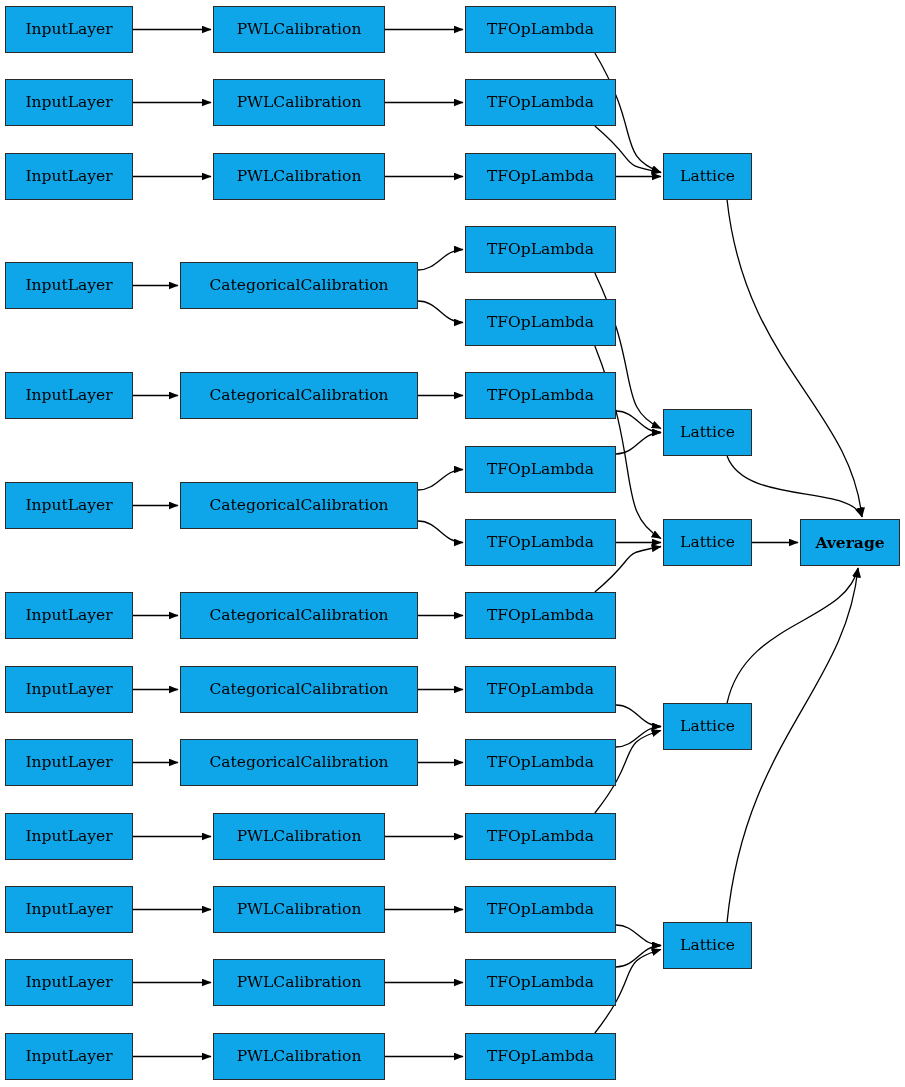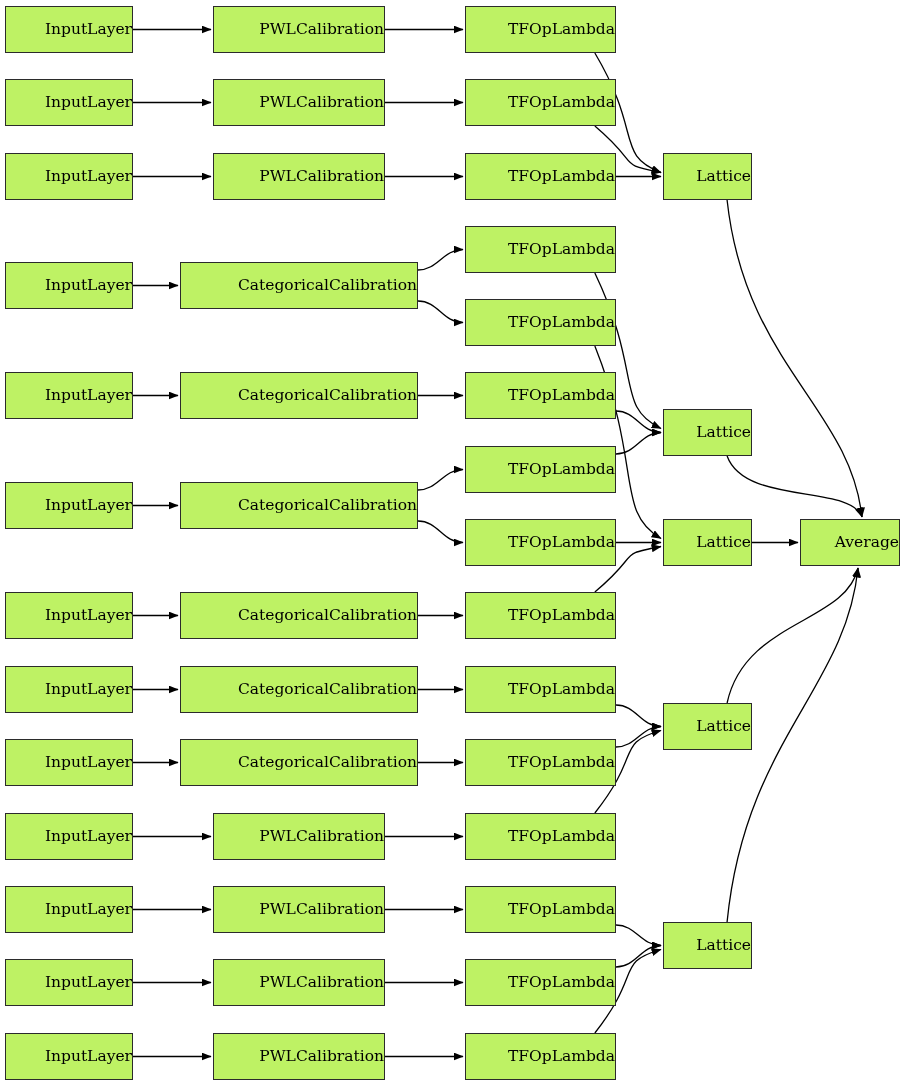--- a/index.html
+++ b/index.html
@@ -9,24 +9,24 @@
     height:1087px;
     background:#ffffff;
     font-family:"DejaVu Serif","Liberation Serif",serif;
     overflow:hidden;
   }
   #edges{position:absolute;left:0;top:0;width:905px;height:1087px;}
   .node{
     position:absolute;
     box-sizing:border-box;
     border:1px solid #2b2b2b;
-    background:#bef264;
+    background:#0ea5e9;
     display:flex;
     align-items:center;
-    justify-content:flex-end;
+    justify-content:center;
     font-size:15.5px;
     color:#000000;
     line-height:1;
     white-space:nowrap;
     z-index:2;
   }
 </style>
 </head>
 <body>
 
@@ -220,17 +220,17 @@
       </div>
       <div class="node" style="left: 663px; top: 519px; width: 89px; height: 47px;">
         <span>Lattice</span>
       </div>
       <div class="node" style="left: 663px; top: 703px; width: 89px; height: 47px;">
         <span>Lattice</span>
       </div>
       <div class="node" style="left: 663px; top: 922px; width: 89px; height: 47px;">
         <span>Lattice</span>
       </div>
-      <div class="node" style="left: 800px; top: 519px; width: 100px; height: 47px;">
+      <div class="node" style="left: 800px; top: 519px; width: 100px; height: 47px; font-weight: bold;">
         <span>Average</span>
       </div>
     </div>
 </div>
 
 </body></html>

